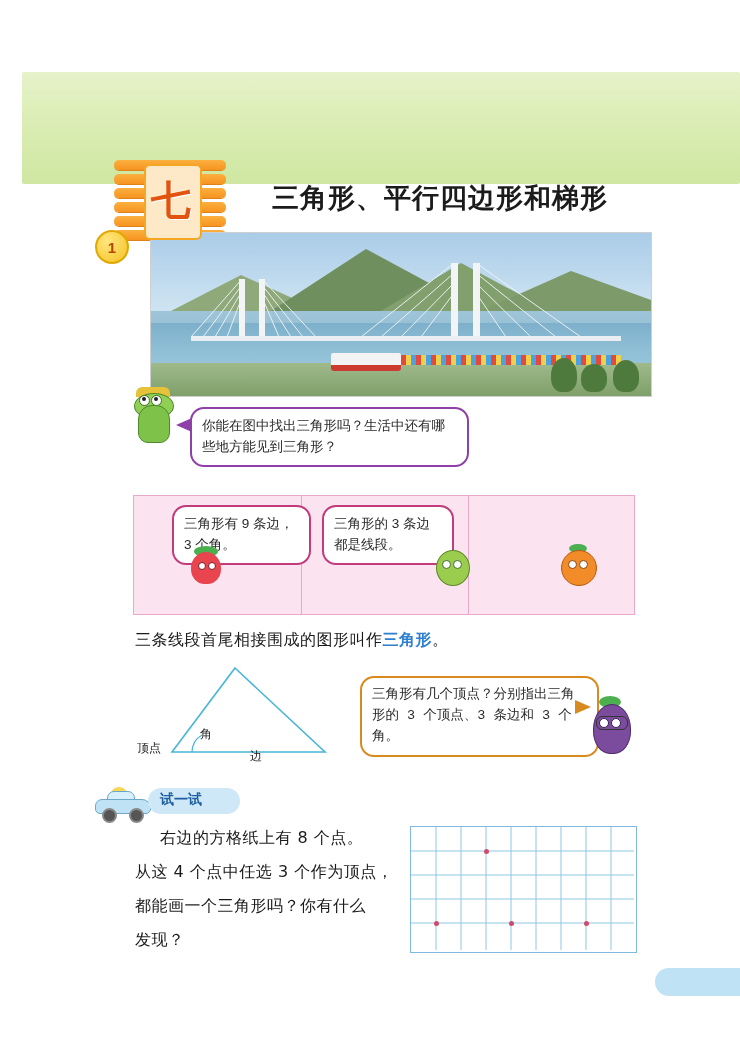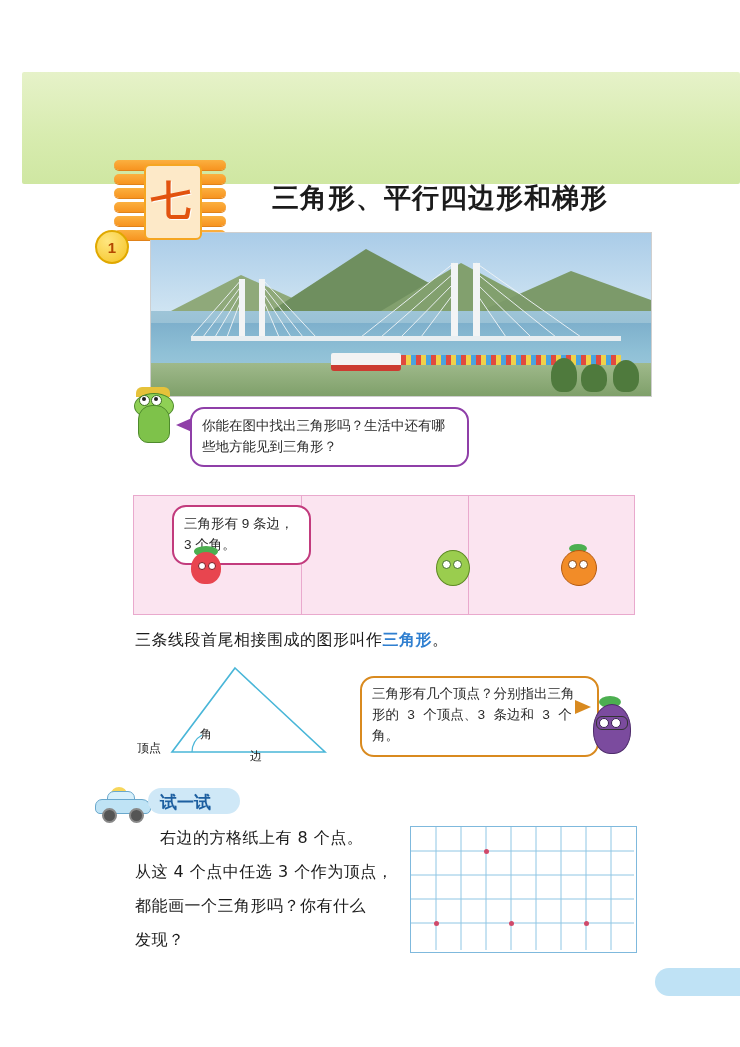--- a/index.html
+++ b/index.html
@@ -151,21 +151,21 @@
   
   .tri-wrap{position:absolute;left:140px;top:660px;width:230px;height:110px;}
   .tri-label{position:absolute;font-size:12px;color:#222;}
 
   
   .tryit{
     position:absolute;left:148px;top:788px;width:92px;height:26px;
     background:#cfe8f7;border-radius:13px;
   }
   .tryit-text{
-    position:absolute;left:160px;top:791px;font-size:17px;font-weight:bold;color:#1d5fa0;
+    position:absolute;left:160px;top:791px;font-size:14px;font-weight:bold;color:#1d5fa0;
   }
   .car{position:absolute;left:95px;top:789px;width:54px;height:28px;}
   .car .bodyc{position:absolute;left:0;top:10px;width:54px;height:13px;background:#bfe3f5;border:1px solid #6aa8cc;border-radius:7px 9px 5px 5px;}
   .car .roof{position:absolute;left:12px;top:2px;width:26px;height:11px;background:#d8f0fb;border:1px solid #6aa8cc;border-radius:7px 7px 0 0;}
   .car .wheel{position:absolute;top:19px;width:11px;height:11px;background:#555;border-radius:50%;border:2px solid #888;}
   .car .wheel.l{left:7px;} .car .wheel.r{left:34px;}
   .car .chick{position:absolute;left:16px;top:-2px;width:16px;height:14px;background:#f7d65a;border-radius:50%;}
 
   
   .gridbox{position:absolute;left:410px;top:826px;width:225px;height:125px;
@@ -250,20 +250,21 @@
   </div>
   <div class="bubble purple" style="left:190px;top:388px;width:255px;margin-top:19px;">你能在图中找出三角形吗？生活中还有哪些地方能见到三角形？</div>
   <div class="tail" style="left:176px;top:418px;border-top:7px solid transparent;border-bottom:7px solid transparent;border-right:16px solid #8f3fa8;"></div>
 
 
   <div class="pinkbox">
     <div class="pink-div" style="left:167px"></div>
     <div class="pink-div" style="left:334px"></div>
   </div>
   <div class="bubble pink" style="left:172px;top:505px;width:115px;">三角形有 9 条边，3 个角。</div>
+  <div class="bubble pink" style="left:322px;top:505px;width:108px;">三角形的 3 条边都是线段。</div>
 
   <div class="char strawberry">
     <div class="leaf"></div>
       <div class="berry"></div>
     <div class="eye l"></div>
       <div class="eye r"></div>
   </div>
   <div class="char pea">
     <div class="body"></div>
       <div class="eye l"></div>

